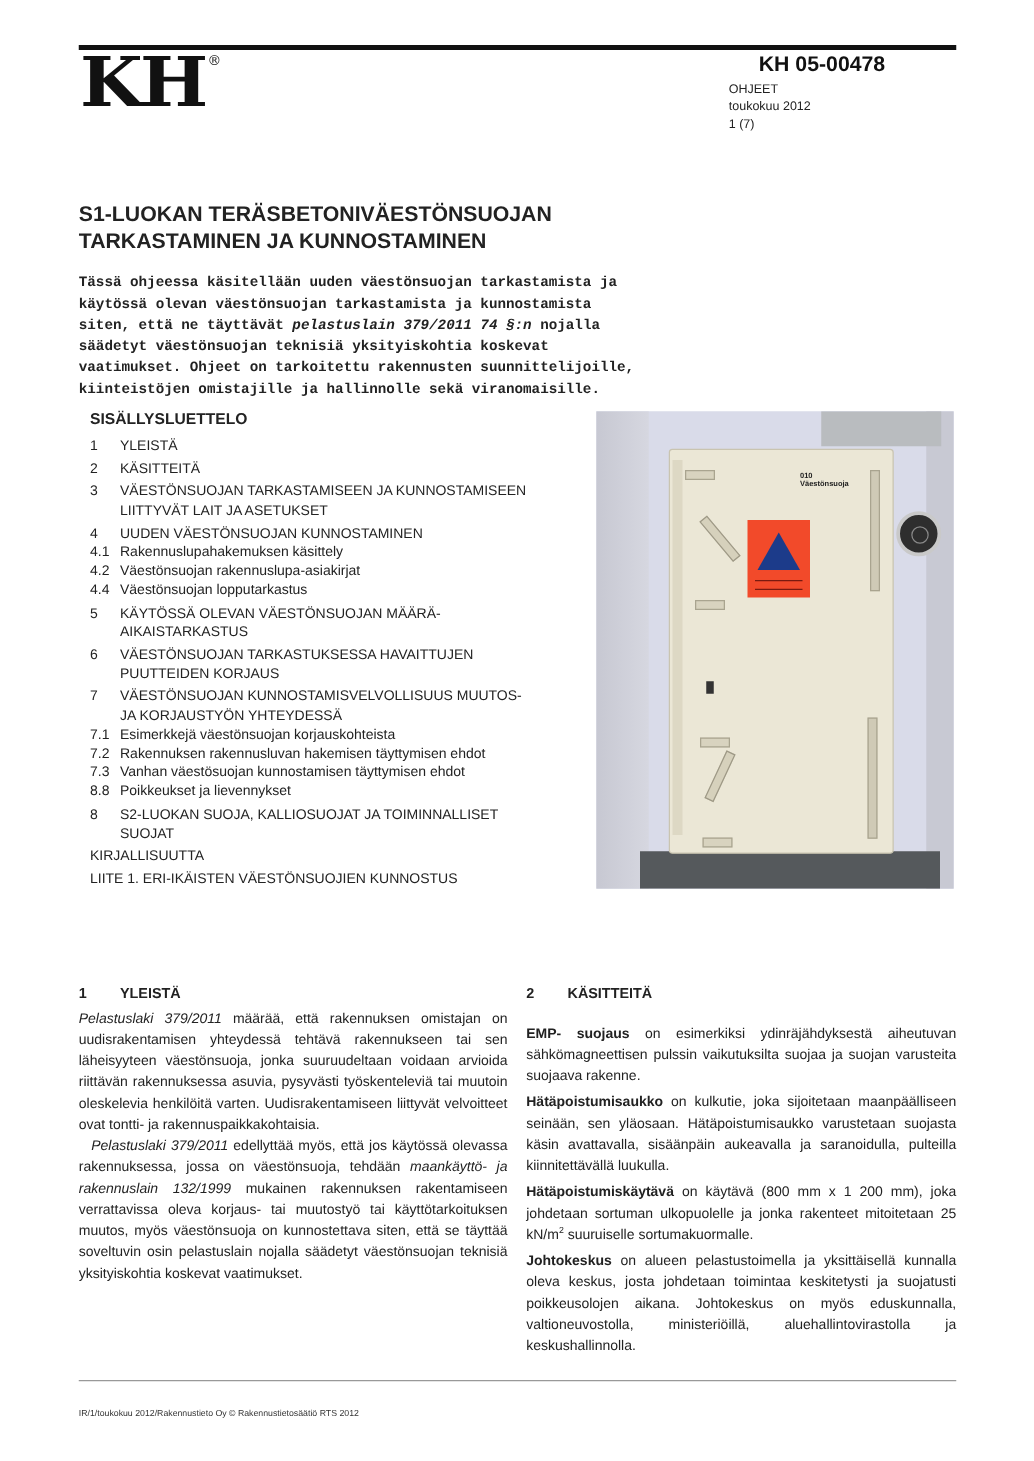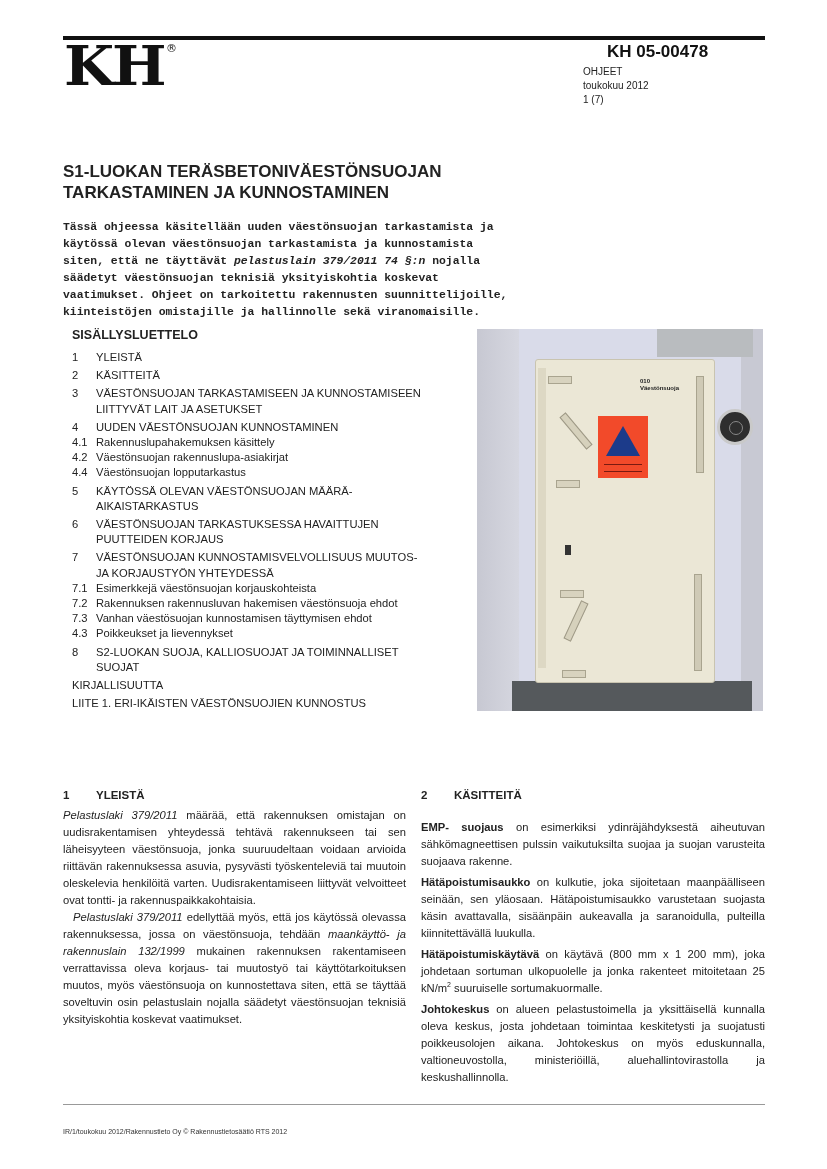--- a/index.html
+++ b/index.html
@@ -113,28 +113,28 @@
     <div class="toc-item gap">
       <span class="toc-num">7</span>
       <span class="toc-label">VÄESTÖNSUOJAN KUNNOSTAMISVELVOLLISUUS MUUTOS- JA KORJAUSTYÖN YHTEYDESSÄ</span>
     </div>
     <div class="toc-item">
       <span class="toc-num">7.1</span>
       <span class="toc-label">Esimerkkejä väestönsuojan korjauskohteista</span>
     </div>
     <div class="toc-item">
       <span class="toc-num">7.2</span>
-      <span class="toc-label">Rakennuksen rakennusluvan hakemisen väestönsuoja ehdot</span>
+      <span class="toc-label">Rakennuksen rakennusluvan hakemisen täyttymisen ehdot</span>
     </div>
     <div class="toc-item">
       <span class="toc-num">7.3</span>
       <span class="toc-label">Vanhan väestösuojan kunnostamisen täyttymisen ehdot</span>
     </div>
     <div class="toc-item">
-      <span class="toc-num">4.3</span>
+      <span class="toc-num">8.8</span>
       <span class="toc-label">Poikkeukset ja lievennykset</span>
     </div>
     <div class="toc-item gap">
       <span class="toc-num">8</span>
       <span class="toc-label">S2-LUOKAN SUOJA, KALLIOSUOJAT JA TOIMINNALLISET SUOJAT</span>
     </div>
     <div class="toc-item nonum gap">
       <span class="toc-label">KIRJALLISUUTTA</span>
     </div>
     <div class="toc-item nonum gap">

